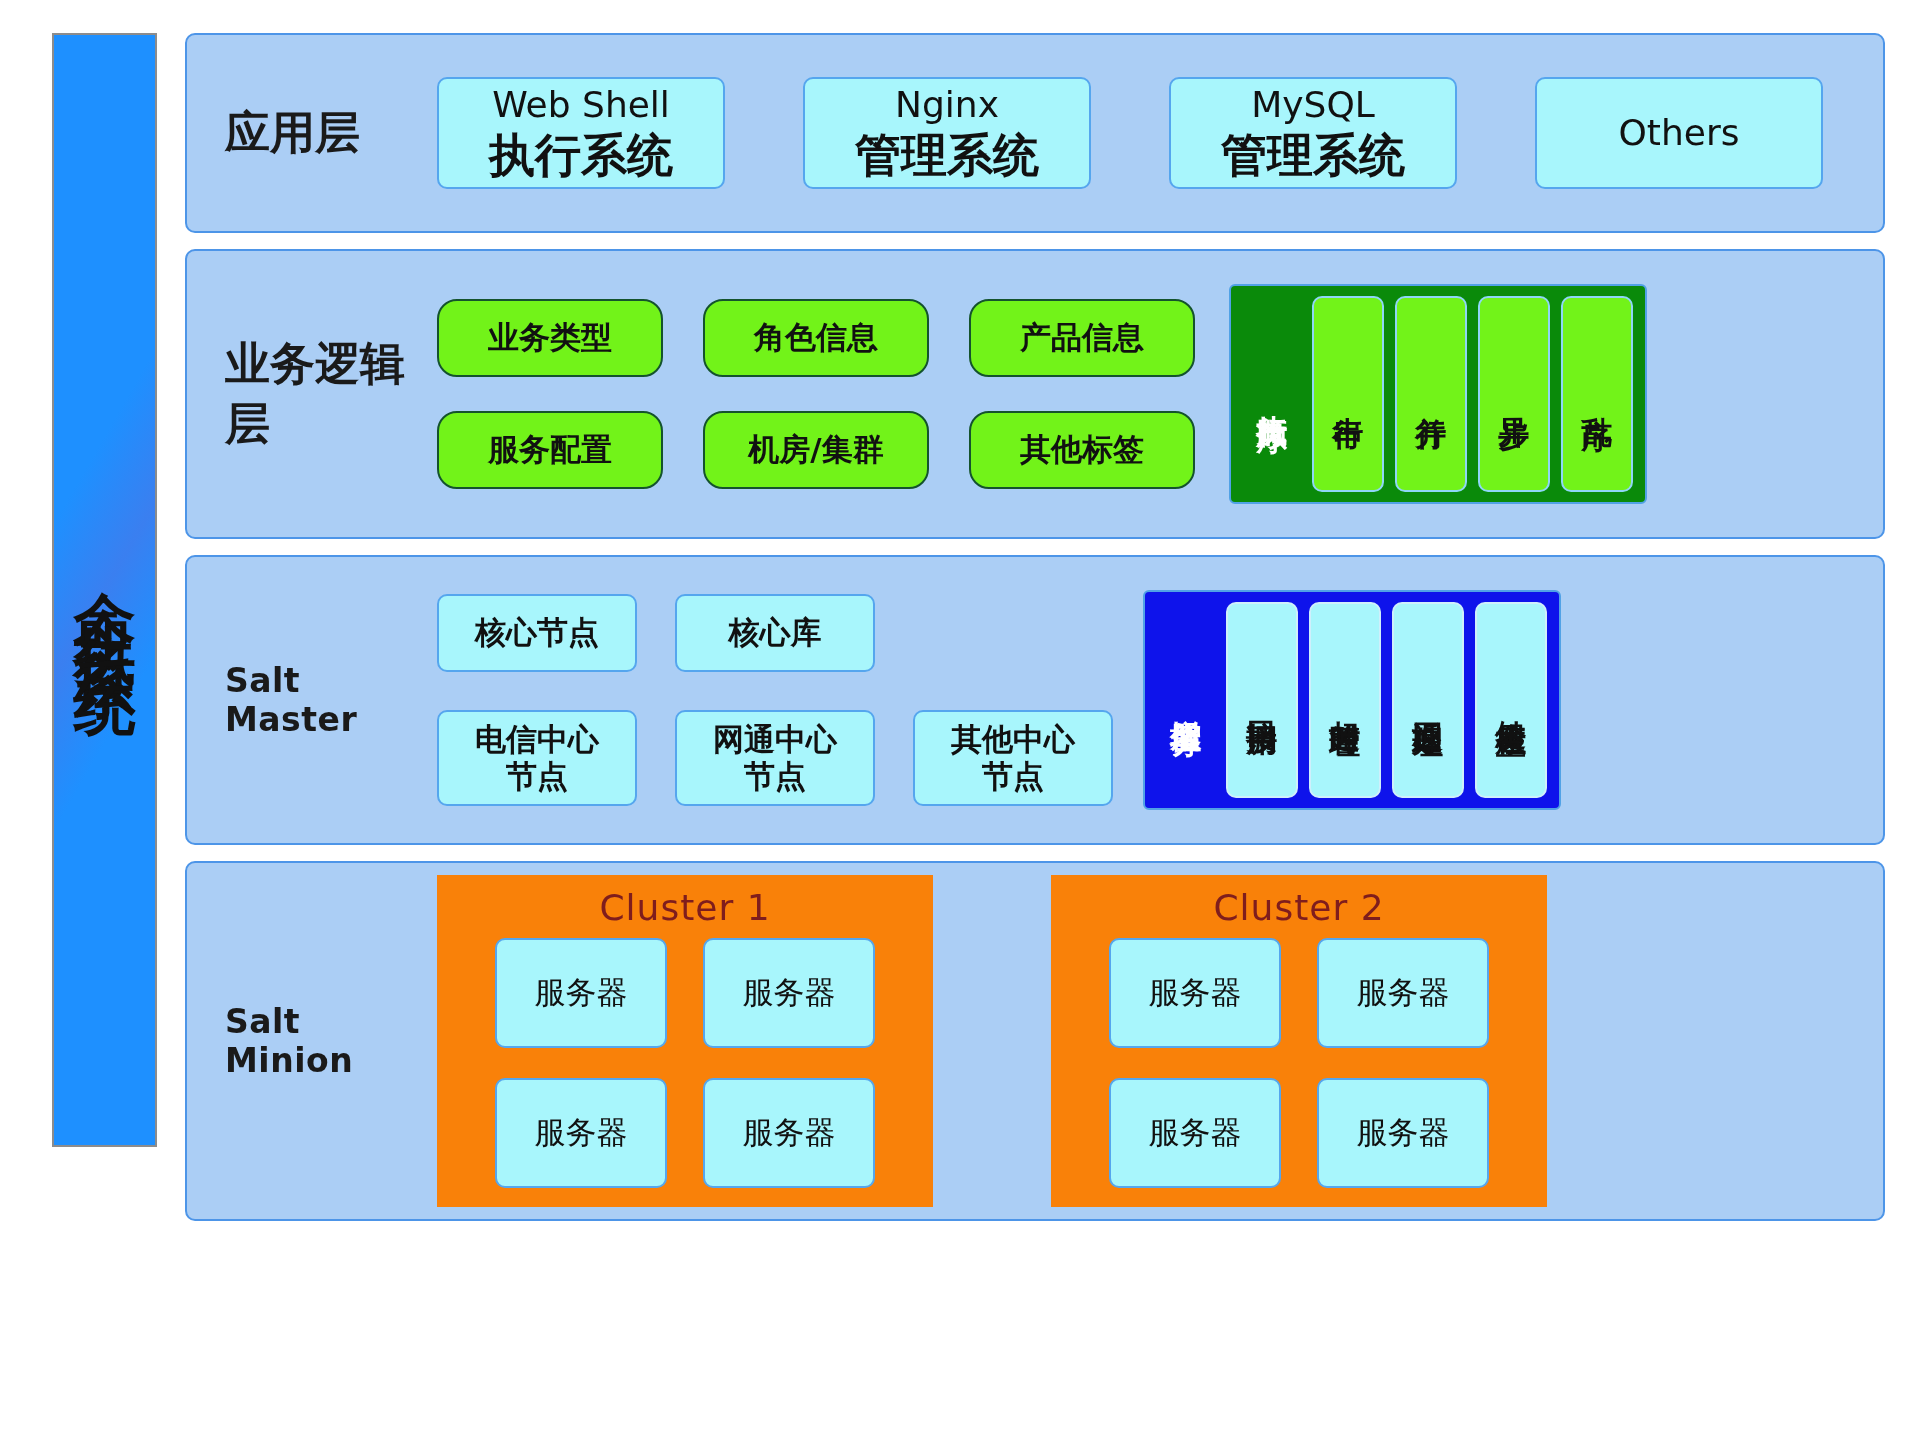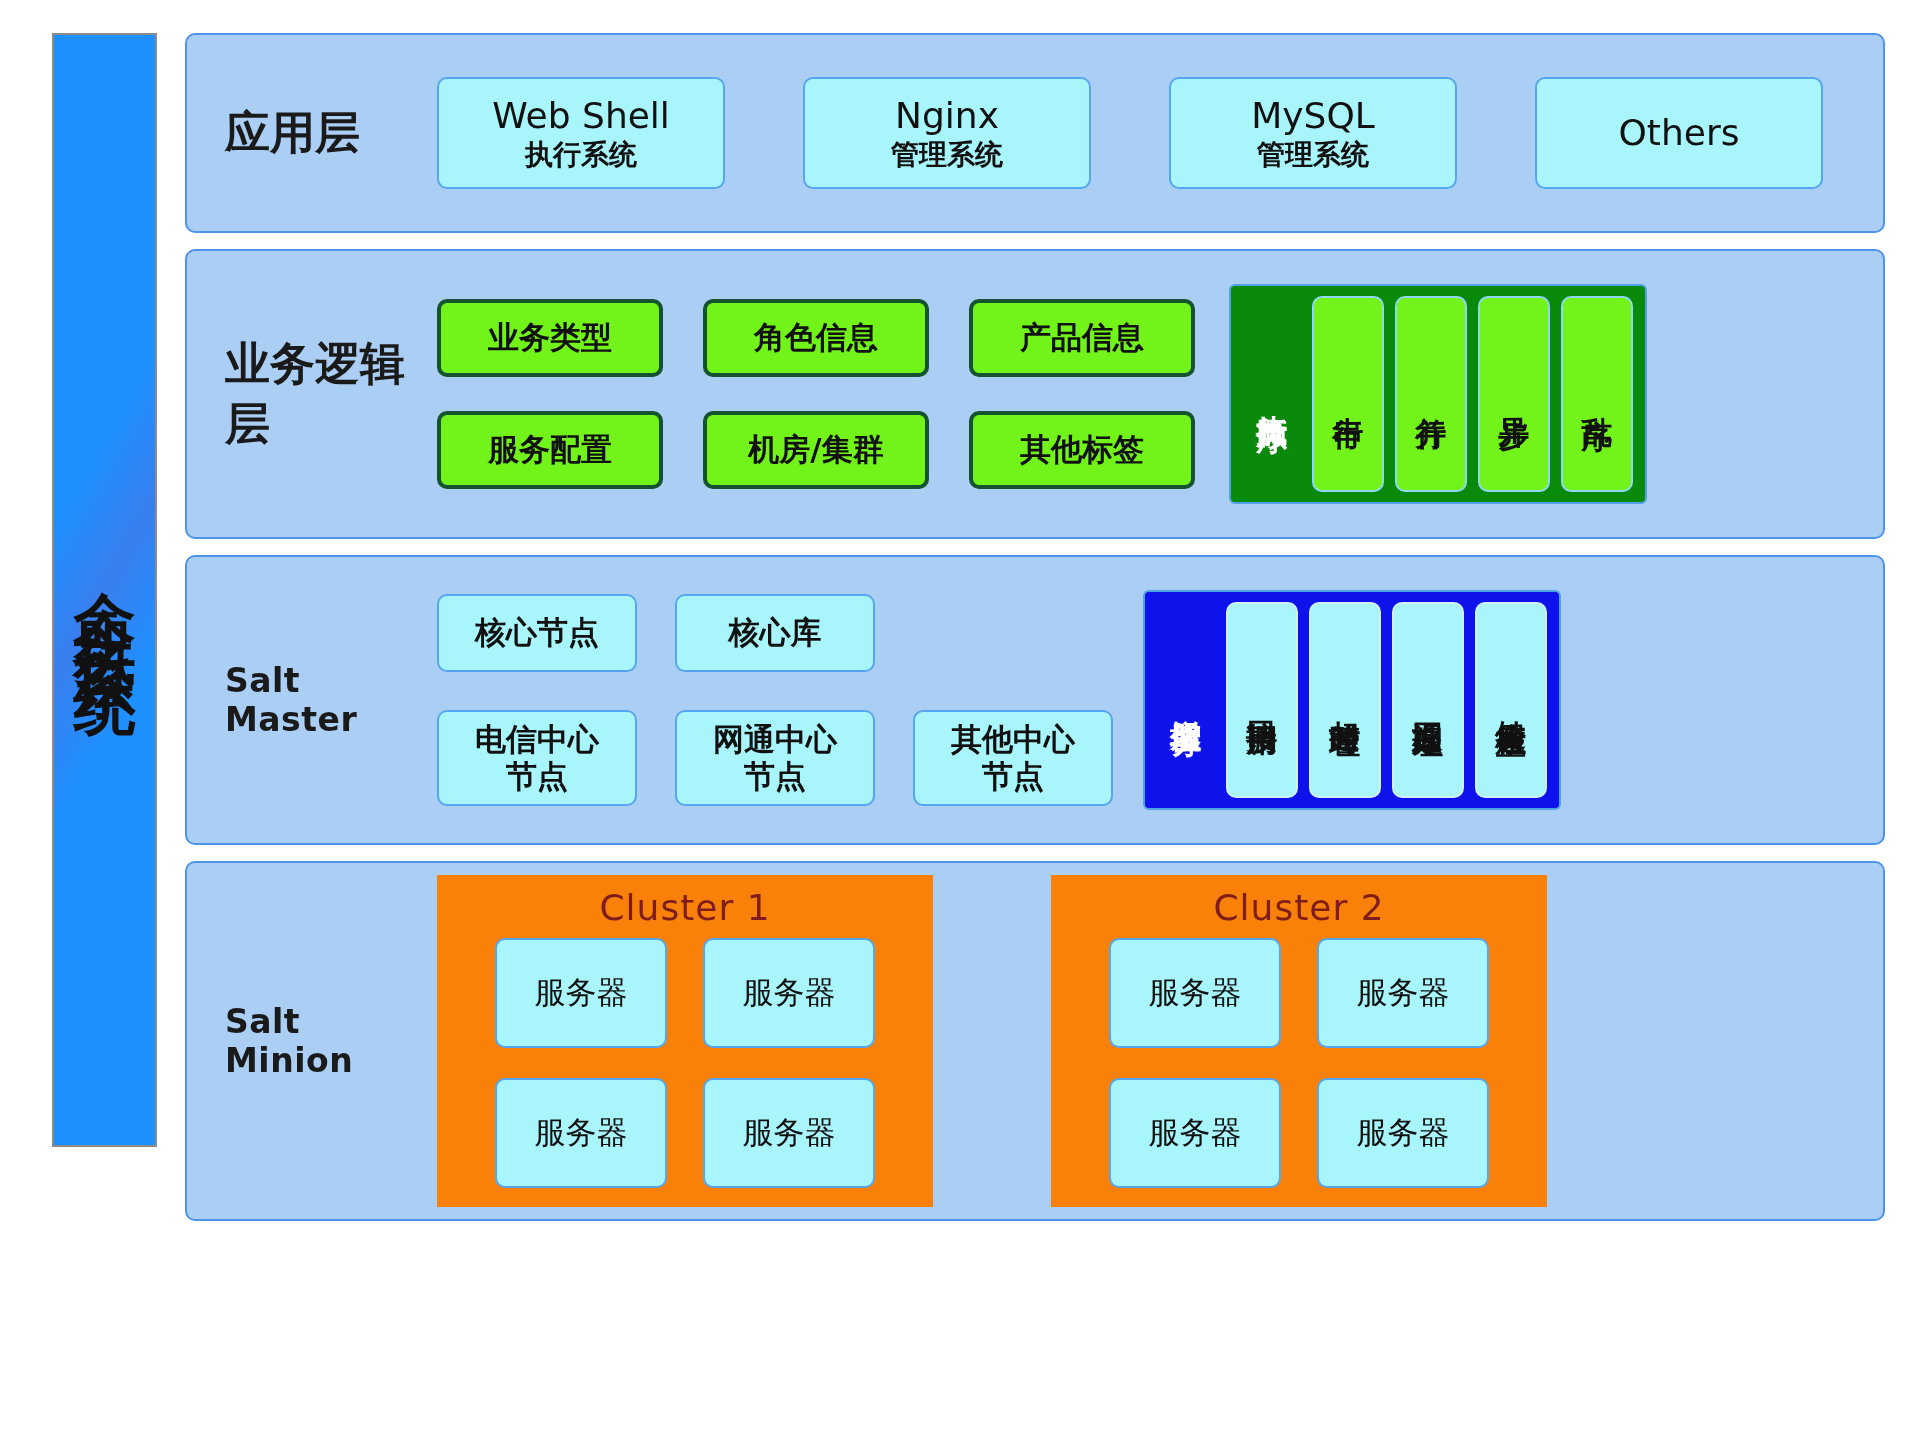--- a/index.html
+++ b/index.html
@@ -119,37 +119,37 @@
     box-sizing: border-box;
   }
   .app-card {
     width: 288px;
     height: 112px;
     font-size: 36px;
     line-height: 1.22;
     font-family: "DejaVu Sans", "Liberation Sans", sans-serif;
   }
   .app-card .l1 { font-weight: normal; }
-  .app-card .l2 { font-weight: bold; font-size: 28px; }
+  .app-card .l2 { font-weight: bold; font-size: 46px; }
   .app-card.single { justify-content: center; }
 
   
   .layer-biz { height: 290px; }
   .biz-grid {
     display: grid;
     grid-template-columns: repeat(3, 226px);
     grid-template-rows: repeat(2, 78px);
     column-gap: 40px;
     row-gap: 34px;
     margin-right: 34px;
   }
   .card-green {
     background: #72F319;
-    border: 4px solid #14532d;
-    border-radius: 10px;
+    border: 2px solid #14532d;
+    border-radius: 20px;
     display: flex;
     align-items: center;
     justify-content: center;
     font-size: 31px;
     font-weight: bold;
     color: #111;
     box-sizing: border-box;
     font-family: "DejaVu Sans", "Liberation Sans", sans-serif;
   }
 

